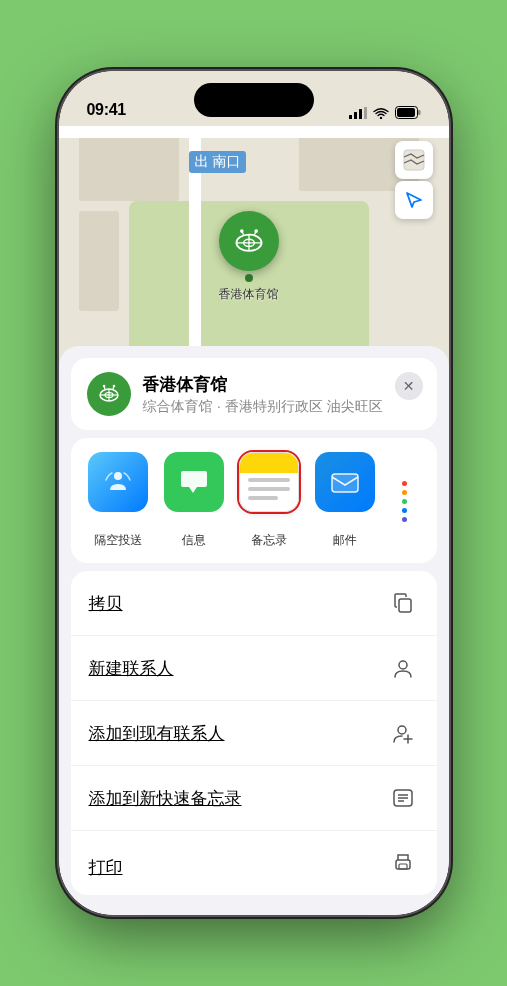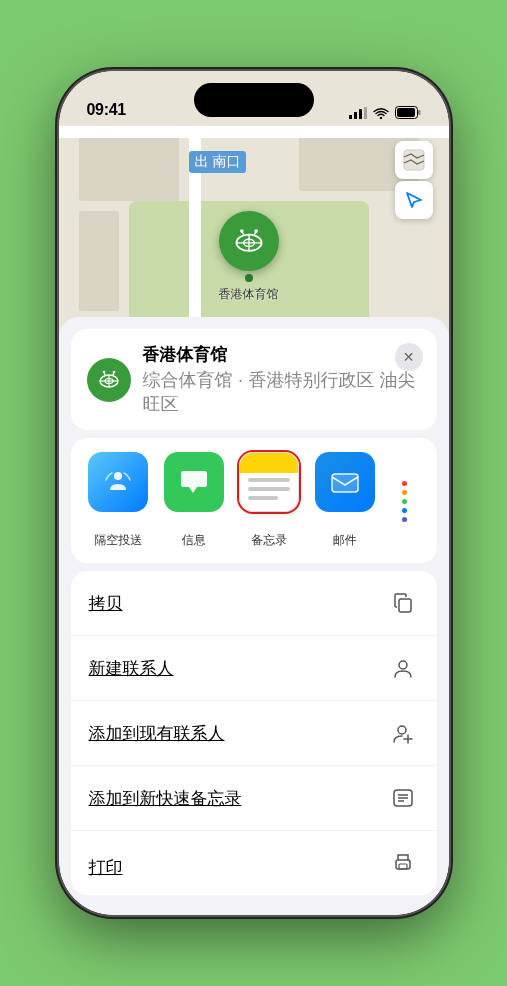--- a/index.html
+++ b/index.html
@@ -197,21 +197,21 @@
     }
     .location-info {
       flex: 1;
     }
     .location-name {
       font-size: 17px;
       font-weight: 600;
       color: #000;
     }
     .location-desc {
-      font-size: 18px;
+      font-size: 14px;
       color: #888;
       margin-top: 2px;
     }
     .close-btn {
       width: 28px;
       height: 28px;
       background: #e5e5ea;
       border-radius: 50%;
       display: flex;
       align-items: center;

